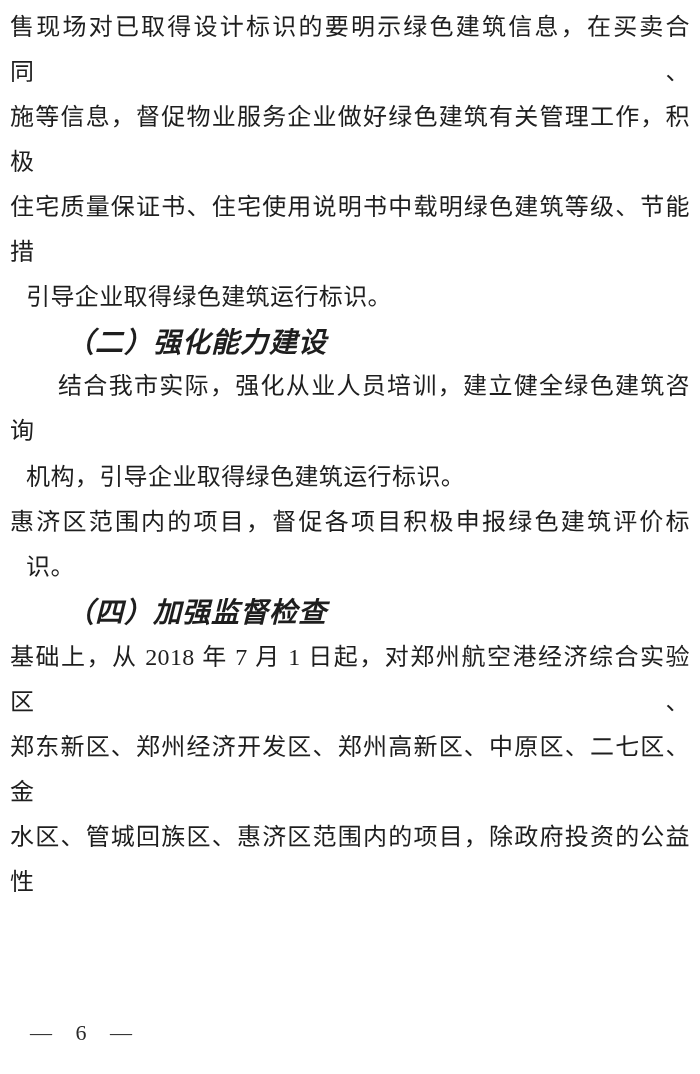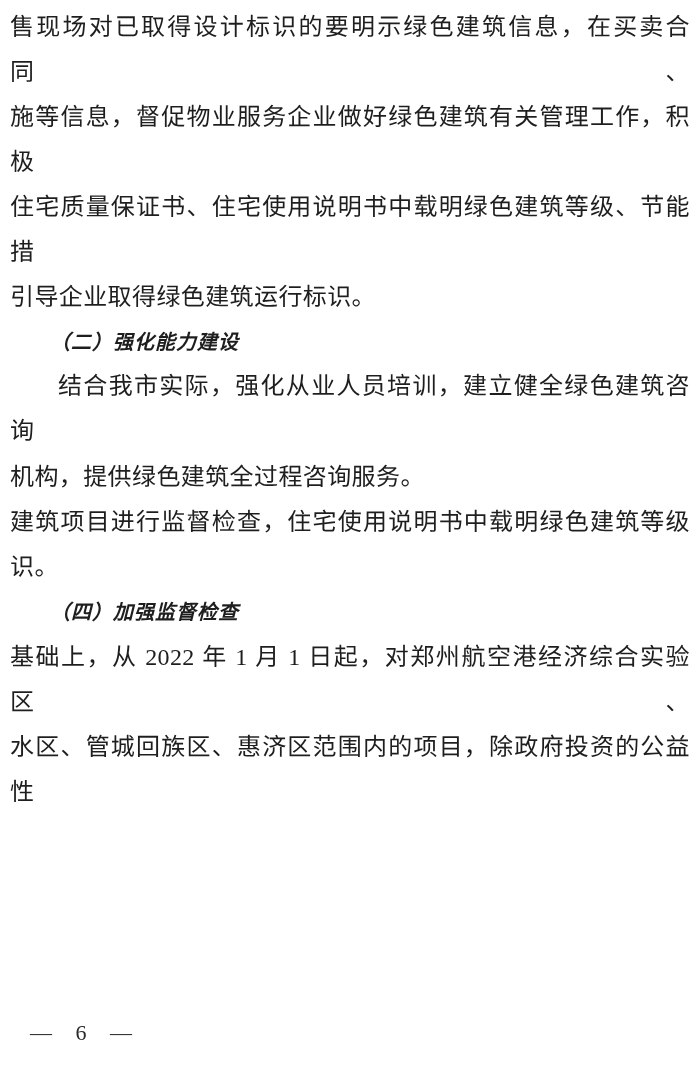--- a/index.html
+++ b/index.html
@@ -26,27 +26,28 @@
   .line {
     font-size: 24px;
     line-height: 45px;
     letter-spacing: 0.4px;
     text-align: justify;
     text-align-last: justify;
     color: #1e1e1e;
   }
   .line.last {
     text-align-last: left;
+    margin-left: 16px;
   }
   .line.indent {
     text-indent: 2em;
     font-family: Liberation Mono, monospace;
   }
   .heading {
-    font-size: 20px;
+    font-size: 28px;
     line-height: 45px;
     text-indent: 2em;
     font-style: italic;        
     font-weight: 600;
     letter-spacing: 1px;
     color: #1e1e1e;
   }
   .page-footer {
     position: absolute;
     left: 30px;
@@ -67,31 +68,32 @@
     <div>
       <div class="line">售现场对已取得设计标识的要明示绿色建筑信息，在买卖合同、</div>
       <div class="line">施等信息，督促物业服务企业做好绿色建筑有关管理工作，积极</div>
       <div class="line">住宅质量保证书、住宅使用说明书中载明绿色建筑等级、节能措</div>
       <div class="line last">引导企业取得绿色建筑运行标识。</div>
     </div>
 
     <div class="heading">（二）强化能力建设</div>
     <div>
       <div class="line indent">结合我市实际，强化从业人员培训，建立健全绿色建筑咨询</div>
-      <div class="line last">机构，提供绿色建筑全过程咨询服务。</div>
+      <div class="line last">机构，引导企业取得绿色建筑运行标识。</div>
     </div>
 
     <div>
-      <div class="line">建筑项目进行监督检查，住宅使用说明书中载明绿色建筑等级</div>
+      <div class="line">惠济区范围内的项目，督促各项目积极申报绿色建筑评价标</div>
       <div class="line last">识。</div>
     </div>
 
     <div class="heading">（四）加强监督检查</div>
     <div>
-      <div class="line">基础上，从 2022 年 1 月 1 日起，对郑州航空港经济综合实验区、</div>
+      <div class="line">基础上，从 2018 年 7 月 1 日起，对郑州航空港经济综合实验区、</div>
+      <div class="line">郑东新区、郑州经济开发区、郑州高新区、中原区、二七区、金</div>
       <div class="line">水区、管城回族区、惠济区范围内的项目，除政府投资的公益性</div>
 
     </div>
 
   </div>
 
   <div class="page-footer">— 6 —</div>
 </div>
 
 </body></html>

